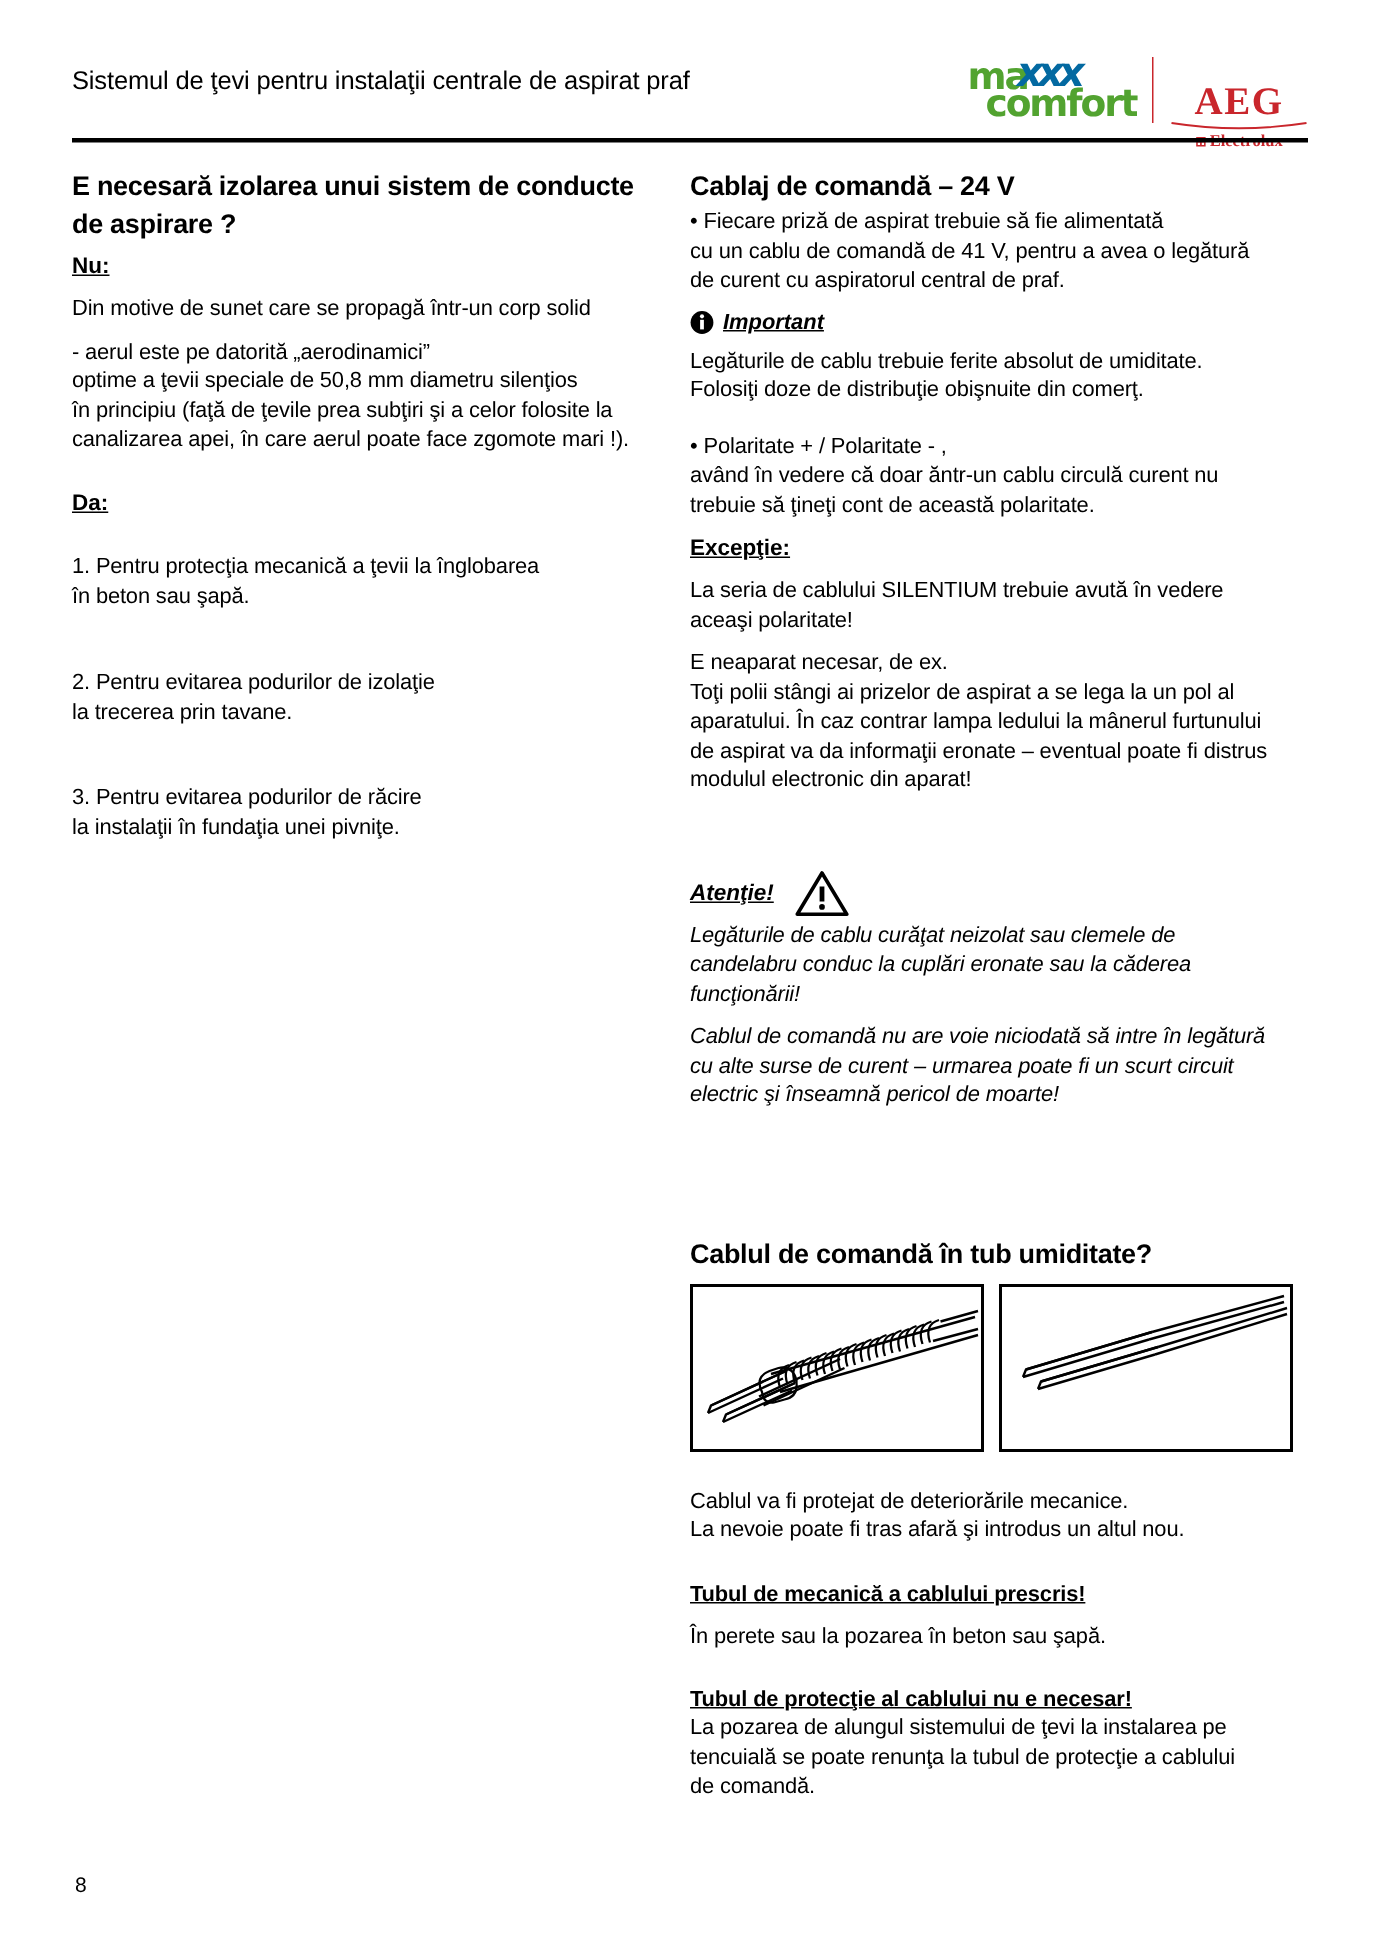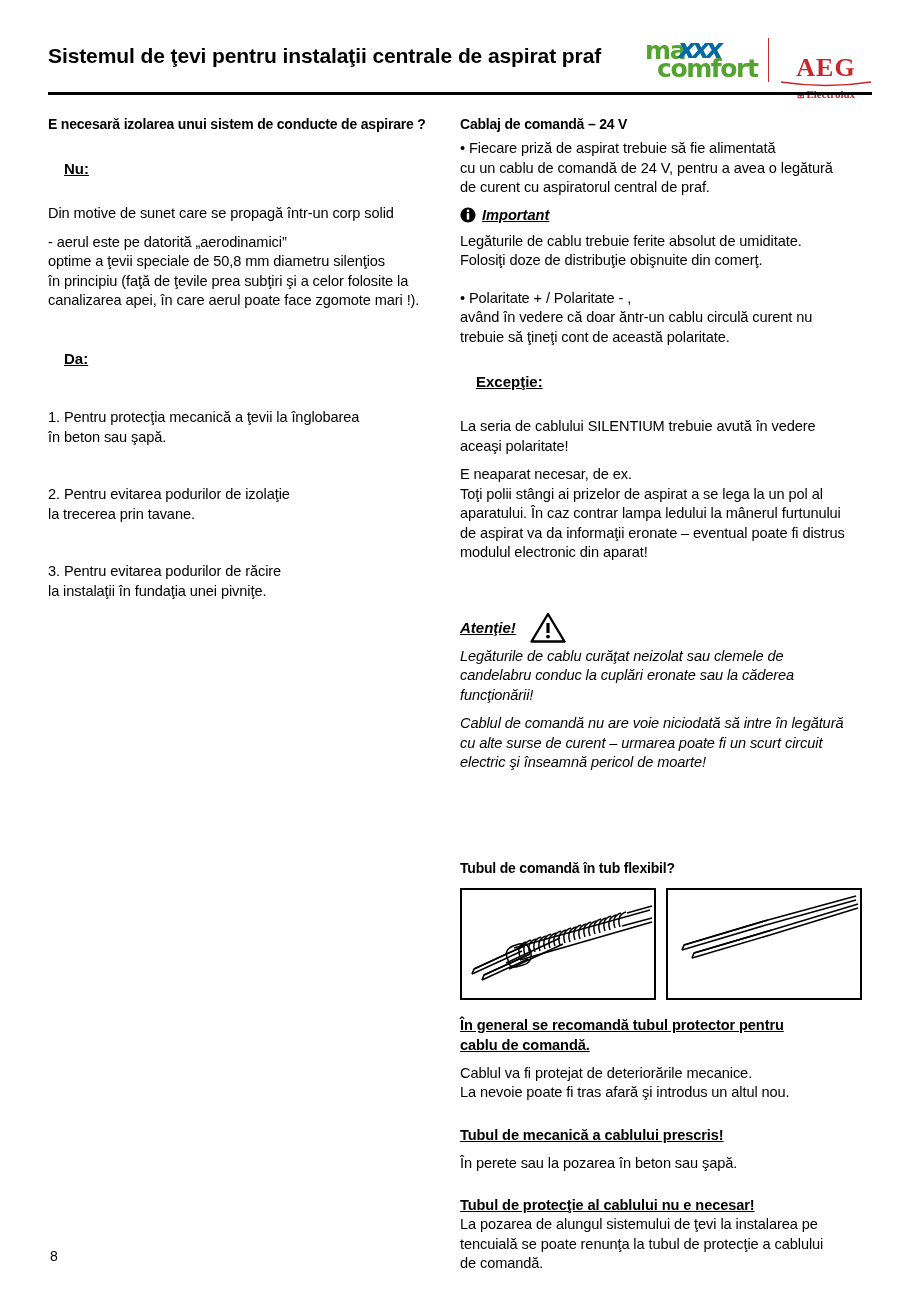--- a/index.html
+++ b/index.html
@@ -24,22 +24,22 @@
     position: absolute;
     left: 48px;
     top: 34px;
     width: 824px;
     height: 58px;
   }
   #header-title {
     position: absolute;
     left: 0;
     top: 10px;
-    font-size: 21px;
-    font-weight: bold;
+    font-size: 17px;
+    font-weight: normal;
     letter-spacing: -0.1px;
     white-space: nowrap;
   }
   #logo-block {
     position: absolute;
     right: 0;
     top: 0;
     height: 58px;
     display: flex;
     align-items: flex-start;
@@ -140,31 +140,31 @@
     width: 392px;
   }
   #col-right {
     position: absolute;
     left: 460px;
     top: 112px;
     width: 412px;
   }
 
   h1.sect {
-    font-size: 14px;
+    font-size: 18px;
     font-weight: bold;
     line-height: 25px;
     margin: 0 0 6px 0;
     letter-spacing: -0.2px;
   }
   h2.sub-ul {
     font-size: 15px;
     font-weight: bold;
     line-height: 20px;
-    margin: 16px;
+    margin: 0;
     text-decoration: underline;
     display: inline-block;
   }
   p.body {
     font-size: 14.6px;
     line-height: 19.5px;
     margin: 0;
     letter-spacing: -0.1px;
   }
   .gap-s { height: 9px; }
@@ -305,21 +305,21 @@
     <p class="num-item" style="white-space:pre-line">2.  Pentru evitarea podurilor de izolaţie
 la trecerea prin tavane.</p>
     <div class="gap-s"></div>
     <p class="num-item" style="white-space:pre-line">3.  Pentru evitarea podurilor de răcire
 la instalaţii în fundaţia unei pivniţe.</p>
   </div>
 
   <div id="col-right">
     <h1 class="sect" style="margin-bottom:2px">Cablaj de comandă – 24 V</h1>
     <p class="body" style="white-space:pre-line">• Fiecare priză de aspirat trebuie să fie alimentată
-cu un cablu de comandă de 24 V, pentru a avea o legătură
+cu un cablu de comandă de 41 V, pentru a avea o legătură
 de curent cu aspiratorul central de praf.</p>
     <div class="gap-s"></div>
 
     <div class="important-row">
       <svg class="info-icon" viewBox="0 0 16 16">
         <circle cx="8" cy="8" r="7.6" fill="#000000"></circle>
         <circle cx="8" cy="3.9" r="1.35" fill="#ffffff"></circle>
         <rect x="6.75" y="6.2" width="2.5" height="6.4" fill="#ffffff"></rect>
       </svg>
       <span class="important-label">Important</span>
@@ -360,21 +360,21 @@
 funcţionării!</p>
     <div class="gap-s"></div>
     <p class="ital" style="white-space:pre-line">Cablul de comandă nu are voie niciodată să intre în legătură
 cu alte surse de curent – urmarea poate fi un scurt circuit
 electric şi înseamnă pericol de moarte!</p>
 
     <div class="gap-xl"></div>
     <div class="gap-xl"></div>
     <div class="gap-m"></div>
 
-    <h1 class="sect" style="margin-bottom:0">Tubul de comandă în tub flexibil?</h1>
+    <h1 class="sect" style="margin-bottom:0">Cablul de comandă în tub umiditate?</h1>
 
     <div id="figures">
       <div class="fig-box">
         <svg viewBox="0 0 192 108" width="192" height="108">
           <g fill="none" stroke="#000000" stroke-width="1.6" stroke-linejoin="round">
             <path d="M10 84 L60 61"></path>
             <path d="M10 84 L12 79 L62 56"></path>
             <path d="M12 79 L62 56"></path>
             <path d="M20 90 L66 69"></path>
             <path d="M20 90 L22 85 L68 64"></path>
@@ -429,22 +429,20 @@
             <path d="M98 35 L188 10"></path>
             <path d="M102 45 L190 18"></path>
             <path d="M100 30 L188 6"></path>
             <path d="M104 40 L190 14"></path>
           </g>
         </svg>
       </div>
     </div>
 
     <div class="gap-m"></div>
-    <div class="head-ul" style="white-space:pre-line">În general se recomandă tubul protector pentru 
-cablu de comandă.</div>
     <div class="gap-s"></div>
     <p class="body" style="white-space:pre-line">Cablul va fi protejat de deteriorările mecanice.
 La nevoie poate fi tras afară şi introdus un altul nou.</p>
     <div class="gap-l"></div>
     <div class="head-ul">Tubul de mecanică a cablului prescris!</div>
     <div class="gap-s"></div>
     <p class="body">În perete sau la pozarea în beton sau şapă.</p>
     <div class="gap-l"></div>
     <div class="head-ul">Tubul de protecţie al cablului nu e necesar!</div>
     <p class="body" style="white-space:pre-line">La pozarea de alungul sistemului de ţevi la instalarea pe

